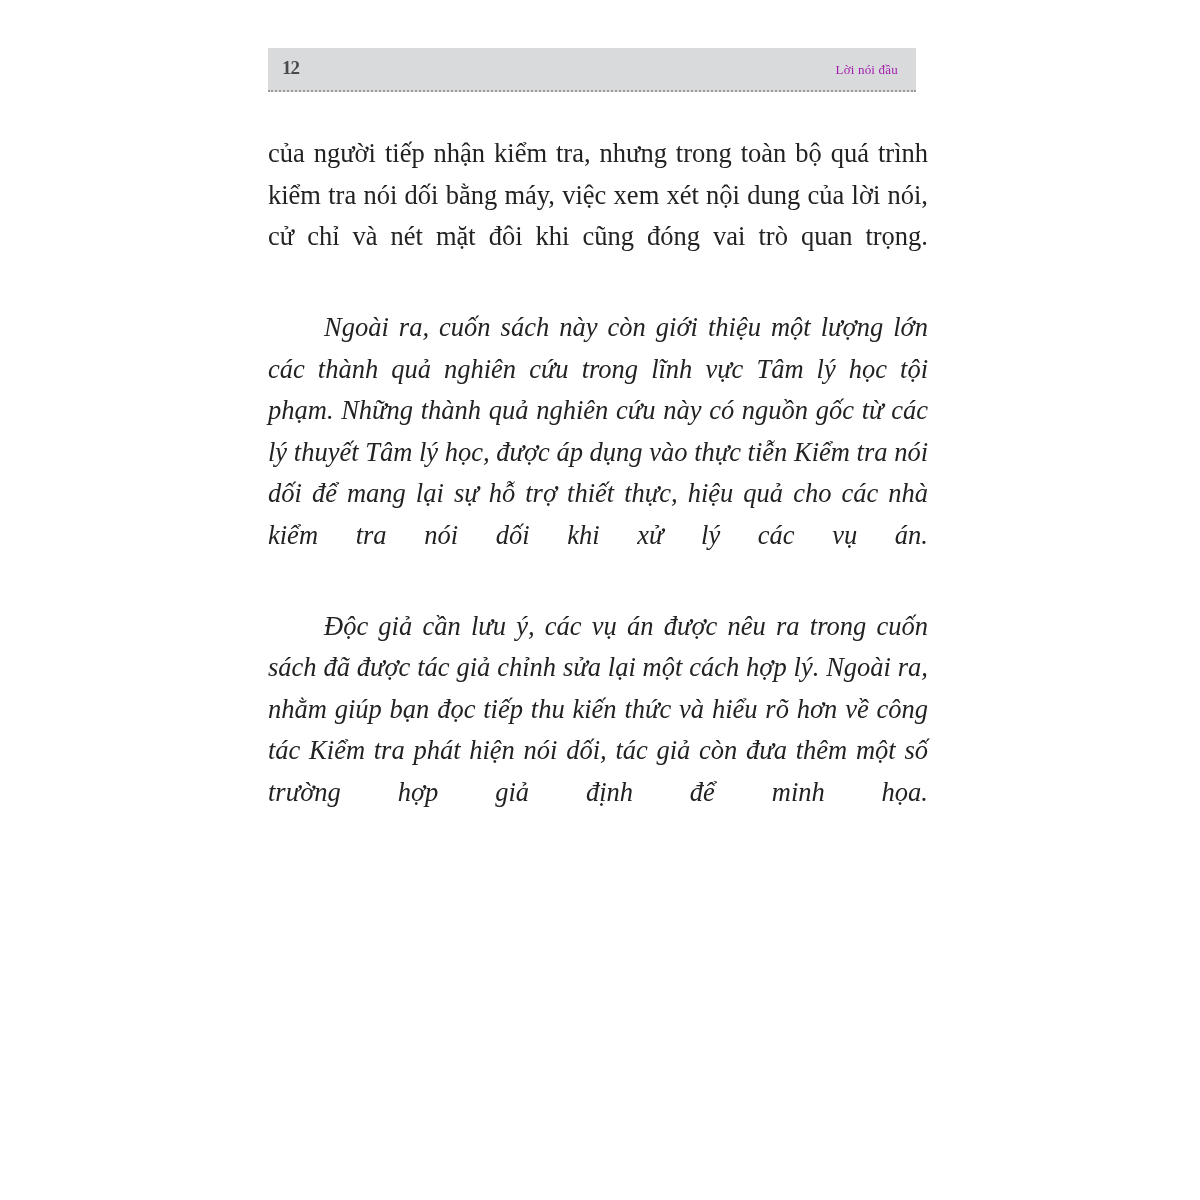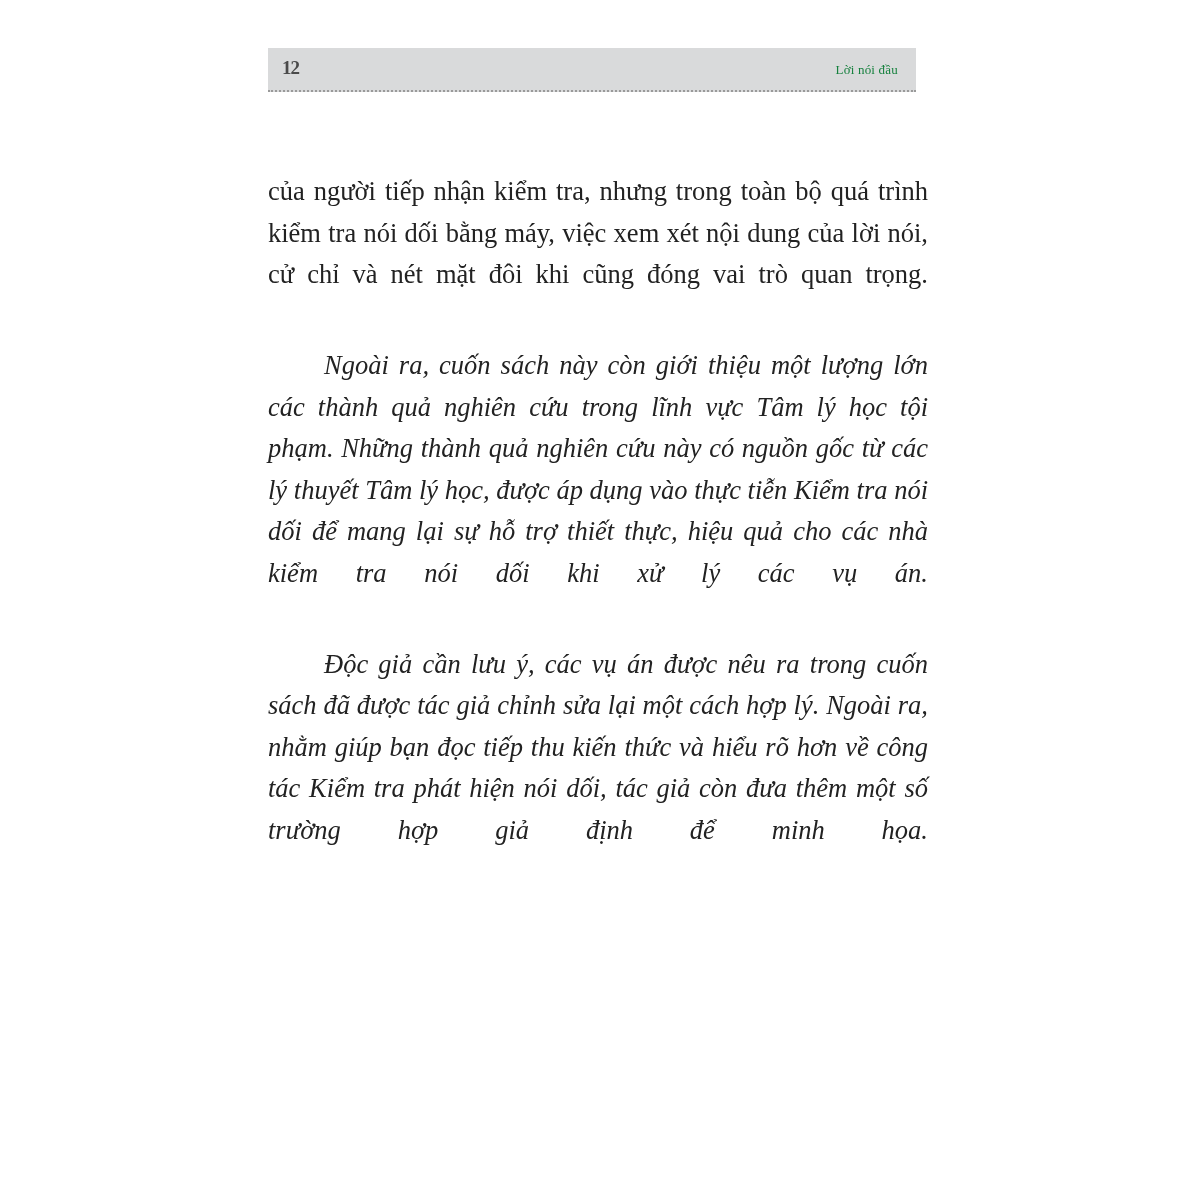--- a/index.html
+++ b/index.html
@@ -45,30 +45,29 @@
     font-weight: 700;
     color: #4a4a4a;
     letter-spacing: -1px;
   }
   .running-title {
     position: absolute;
     right: 18px;
     top: 14px;
     font-family: "Liberation Serif", serif;
     font-size: 13px;
-    color: #15803d;
+    color: #a21caf;
     letter-spacing: 0.2px;
   }
   
   .text-block {
     position: absolute;
     left: 268px;
     top: 133px;
     width: 660px;
-    margin-top: 38px;
   }
   .para {
     margin: 0 0 0 0;
     font-family: "Liberation Serif", serif;
     font-size: 26.5px;
     line-height: 41.5px;
     color: #222222;
     text-align: justify;
     text-justify: inter-word;
     hyphens: none;

